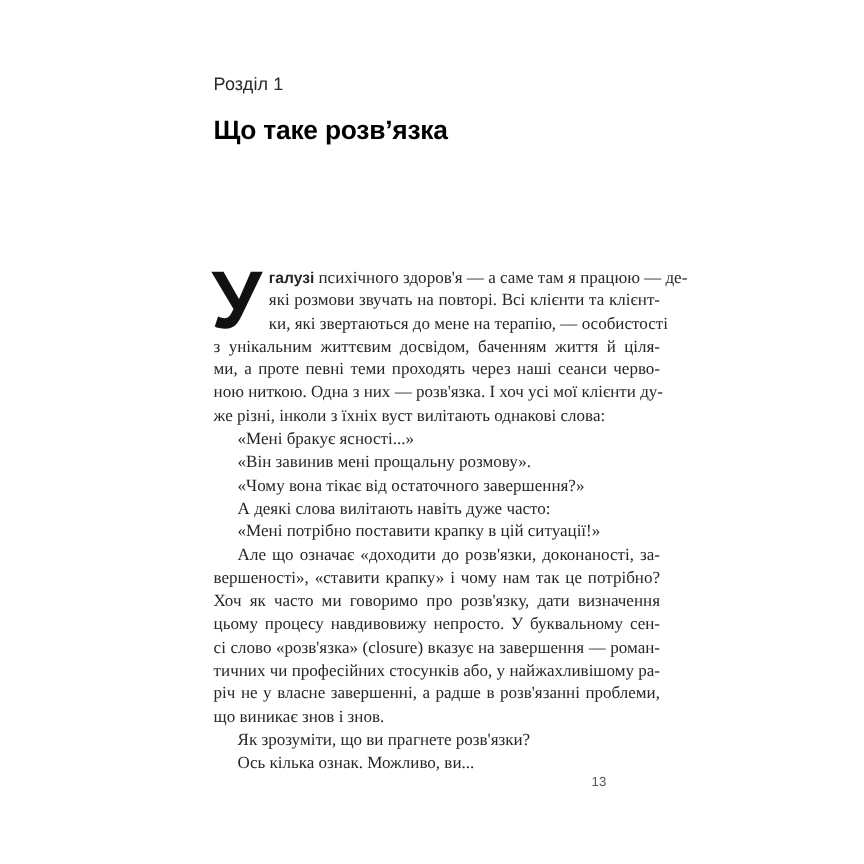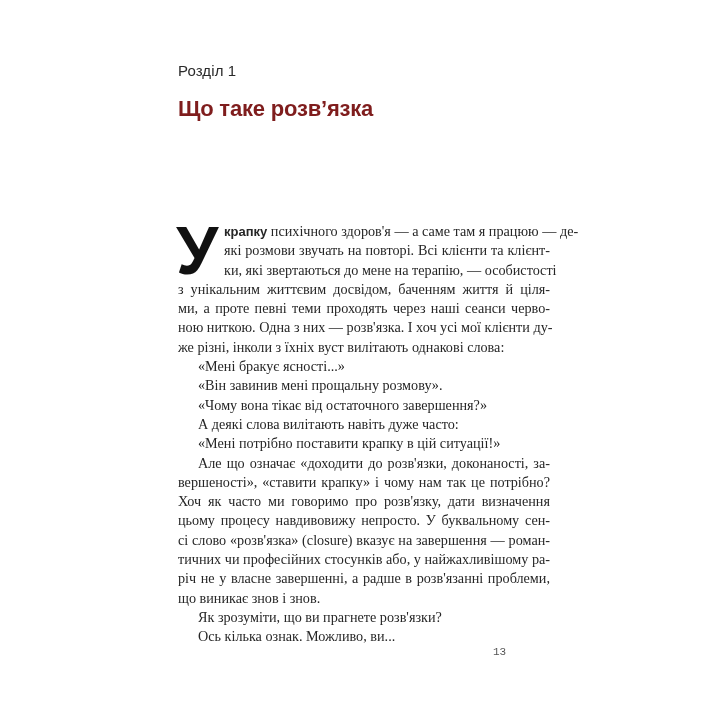--- a/index.html
+++ b/index.html
@@ -29,21 +29,21 @@
       color: #2a2a2a;
       letter-spacing: 0.1px;
     }
     .chapter-title {
       position: absolute;
       left: 178px;
       top: 96px;
       font-family: "Liberation Sans", sans-serif;
       font-weight: bold;
       font-size: 22px;
-      color: #7f1d1d;
+      color: #000000;
       letter-spacing: -0.2px;
     }
     .body-text {
       position: absolute;
       left: 178px;
       top: 222px;
       width: 372px;
       font-family: "Liberation Serif", serif;
       font-size: 14.2px;
       line-height: 19.3px;
@@ -78,35 +78,35 @@
     }
     .lead-word {
       font-family: "Liberation Sans", sans-serif;
       font-weight: bold;
       font-size: 13px;
     }
     .page-number {
       position: absolute;
       left: 493px;
       top: 646px;
-      font-family: Liberation Mono, monospace;
+      font-family: Liberation Sans, sans-serif;
       font-size: 11px;
       color: #555555;
     }
   </style>
 </head>
 <body>
 
 <div class="page">
   <div class="chapter-label">Розділ 1</div>
   <h1 class="chapter-title" style="margin:0;">Що таке розв’язка</h1>
 
   <div class="body-text">
     <span class="dropcap">У</span>
-    <span class="line dropcap-line"><span class="lead-word">крапку</span><span> психічного здоров'я — а саме там я працюю — де-</span></span>
+    <span class="line dropcap-line"><span class="lead-word">галузі</span><span> психічного здоров'я — а саме там я працюю — де-</span></span>
     <span class="line dropcap-line">які розмови звучать на повторі. Всі клієнти та клієнт-</span>
     <span class="line dropcap-line">ки, які звертаються до мене на терапію, — особистості</span>
     <span class="line">з унікальним життєвим досвідом, баченням життя й ціля-</span>
     <span class="line">ми, а проте певні теми проходять через наші сеанси черво-</span>
     <span class="line">ною ниткою. Одна з них — розв'язка. І хоч усі мої клієнти ду-</span>
     <span class="line last">же різні, інколи з їхніх вуст вилітають однакові слова:</span>
     <span class="line indent last">«Мені бракує ясності...»</span>
     <span class="line indent last">«Він завинив мені прощальну розмову».</span>
     <span class="line indent last">«Чому вона тікає від остаточного завершення?»</span>
     <span class="line indent last">А деякі слова вилітають навіть дуже часто:</span>

